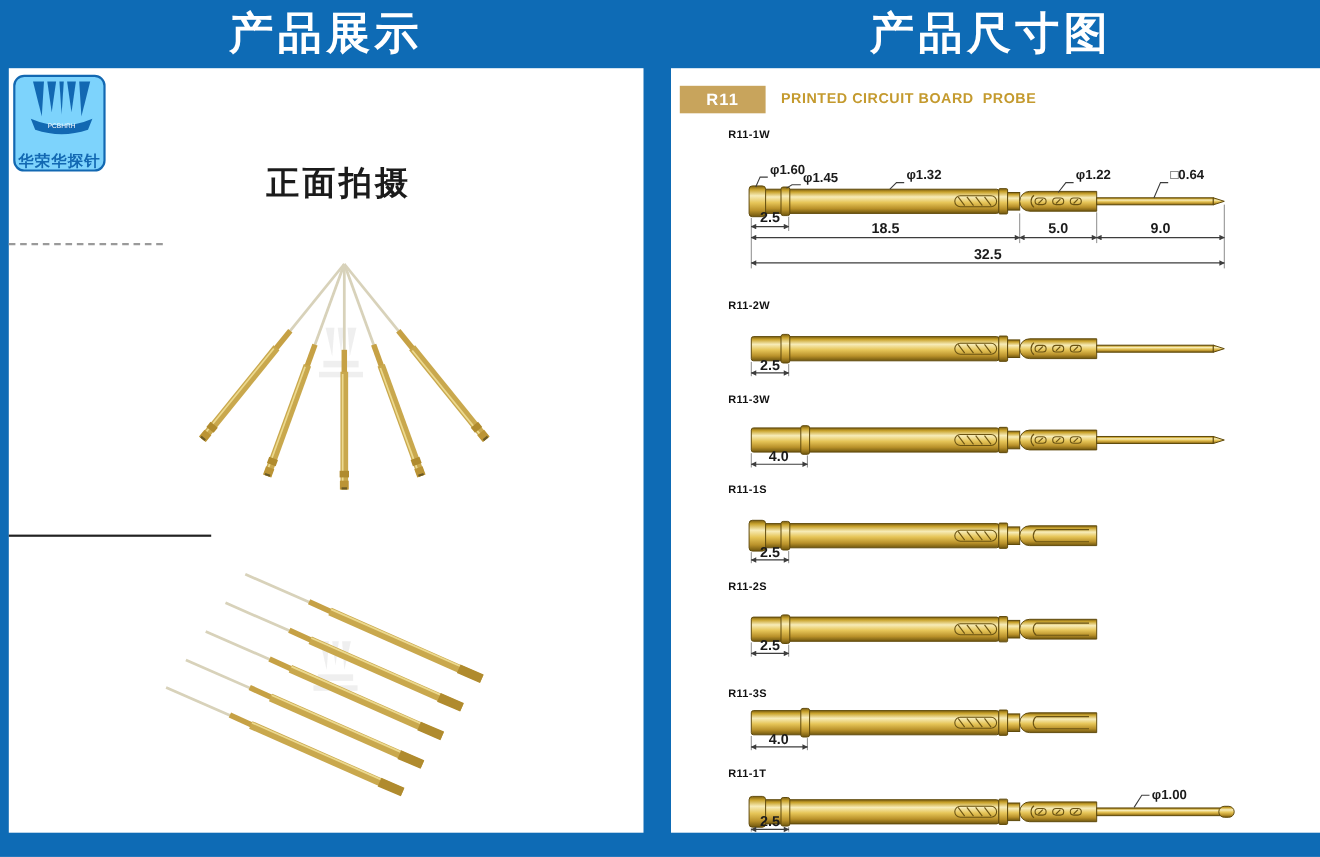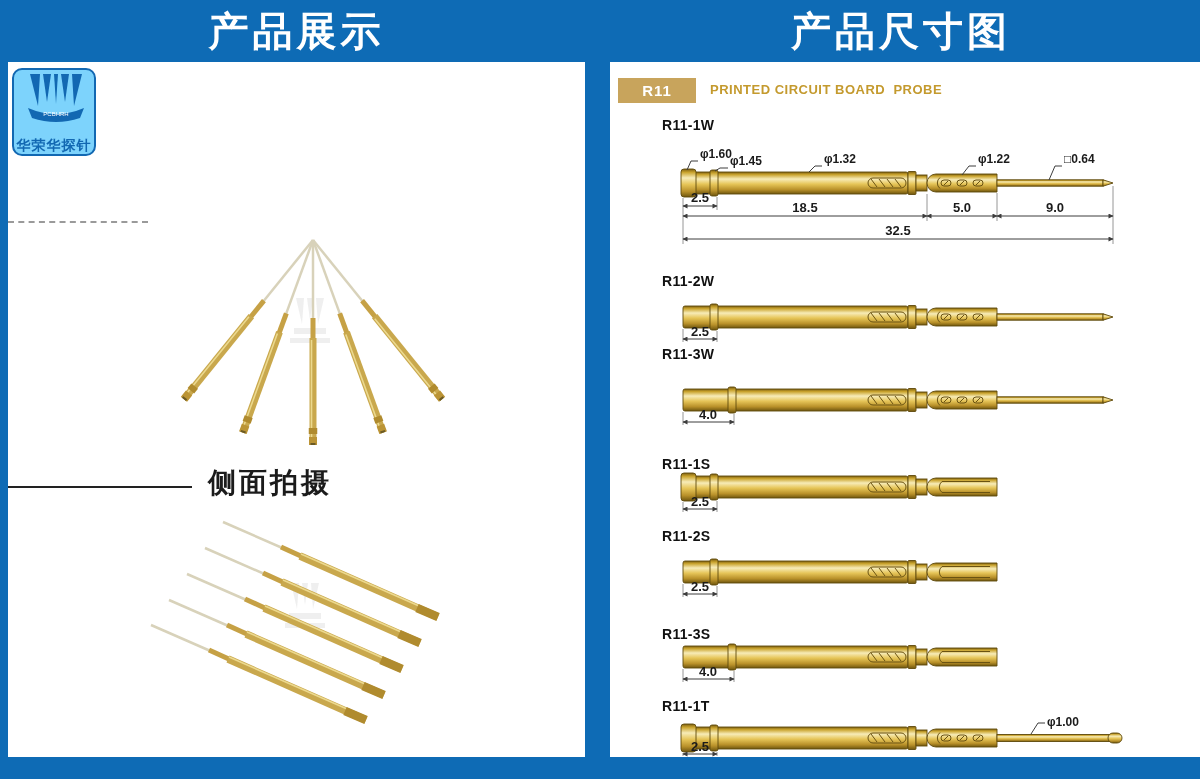--- a/index.html
+++ b/index.html
@@ -20,21 +20,21 @@
   #cap-front{left:150px;top:84px;width:300px;text-align:center;font-size:30px;}
   #cap-side{left:200px;top:402px;font-size:28px;}
   .dashed-rule{position:absolute;left:0;top:159px;width:140px;border-top:2px dashed #9a9a9a;}
   .solid-rule{position:absolute;left:0;top:424px;width:184px;border-top:2px solid #222;}
   .photo{position:absolute;}
   
   .badge{position:absolute;left:8px;top:16px;width:78px;height:25px;line-height:25px;
          background:#c8a45c;color:#ffffff;font-size:15px;font-weight:700;text-align:center;letter-spacing:1px;}
   .subtitle{position:absolute;left:100px;top:20px;color:#c49a2e;font-size:13px;font-weight:700;
             letter-spacing:.5px;white-space:pre;text-align:right;}
-  .model-label{position:absolute;left:52px;color:#111;font-size:14px;font-weight:700;letter-spacing:.3px;}
+  .model-label{position:absolute;left:52px;color:#111;font-size:10px;font-weight:700;letter-spacing:.3px;}
   .draw{position:absolute;left:0;}
   .part{fill:url(#goldG);stroke:#5f4a0c;stroke-width:.9;}
   .pline{fill:none;stroke:#6a5312;stroke-width:1;}
   .ext line{stroke:#8b8b8b;stroke-width:.9;}
   .dim line{stroke:#3d3d3d;stroke-width:1;}
   .ld{fill:none;stroke:#3d3d3d;stroke-width:1;}
   .dtx{font-family:"Liberation Sans",sans-serif;font-size:13px;font-weight:600;fill:#1b1b1b;}
   .ltx{font-family:"Liberation Sans",sans-serif;font-size:12px;font-weight:600;fill:#1b1b1b;}
 </style>
 </head>
@@ -120,20 +120,21 @@
           <polygon points="58,4 68,4 60,36"></polygon>
         </g>
         <path d="M14,38 Q42,50 70,38 L66,48 Q42,56 18,48 Z" fill="#1268b2"></path>
         <text x="42" y="46" text-anchor="middle" font-size="6" fill="#ffffff">PCBHRH</text>
       </svg>
       <div class="logo-name">华荣华探针</div>
     </div>
 
     <div class="dashed-rule"></div>
 
+    <div id="cap-front" class="caption">正面拍摄</div>
 
     <svg class="photo" style="left:92px;top:166px" width="420" height="232" viewBox="0 0 420 232">
       <g opacity="0.09">
         <g fill="#555" transform="translate(196,70)">
           <polygon points="0,0 8,0 6,26"></polygon>
             <polygon points="11,0 17,0 14,22"></polygon>
             <polygon points="20,0 28,0 22,26"></polygon>
           <rect x="-2" y="30" width="32" height="6"></rect>
             <rect x="-6" y="40" width="40" height="5"></rect>
         </g>
@@ -149,21 +150,20 @@
         </g>
       <g transform="translate(213,12) rotate(20)">
           <use href="#fanProbe"></use>
         </g>
       <g transform="translate(213,12) rotate(0)">
           <use href="#fanProbe"></use>
         </g>
     </svg>
 
     <div class="solid-rule"></div>
-    <div id="cap-side" class="caption">侧面拍摄</div>
 
     <svg class="photo" style="left:87px;top:443px" width="420" height="250" viewBox="0 0 420 250">
       <g opacity="0.09">
         <g fill="#555" transform="translate(196,78)">
           <polygon points="0,0 8,0 6,26"></polygon>
             <polygon points="11,0 17,0 14,22"></polygon>
             <polygon points="20,0 28,0 22,26"></polygon>
           <rect x="-2" y="30" width="32" height="6"></rect>
             <rect x="-6" y="40" width="40" height="5"></rect>
         </g>
@@ -257,37 +257,37 @@
       <g class="ext">
           <line x1="73" y1="34" x2="73" y2="47"></line>
           <line x1="107" y1="36" x2="107" y2="47"></line>
         </g>
       <g class="dim">
           <line x1="73" y1="44" x2="107" y2="44" marker-start="url(#arw)" marker-end="url(#arw)"></line>
         </g>
       <text class="dtx" x="90" y="41" text-anchor="middle">2.5</text>
     </svg>
 
-    <div class="model-label" style="top:284px">R11-3W</div>
+    <div class="model-label" style="top:296px">R11-3W</div>
     <svg class="draw" style="top:316px" width="582" height="50" viewBox="0 0 582 50">
       <use href="#g-trunk" y="22"></use>
         <use href="#g-ring" x="18" y="22"></use>
         <use href="#g-sleeveW" y="22"></use>
         <use href="#g-tipP" y="22"></use>
       <g class="ext">
           <line x1="73" y1="34" x2="73" y2="47"></line>
           <line x1="124" y1="36" x2="124" y2="47"></line>
         </g>
       <g class="dim">
           <line x1="73" y1="44" x2="124" y2="44" marker-start="url(#arw)" marker-end="url(#arw)"></line>
         </g>
       <text class="dtx" x="98" y="41" text-anchor="middle">4.0</text>
     </svg>
 
-    <div class="model-label" style="top:394px">R11-1S</div>
+    <div class="model-label" style="top:378px">R11-1S</div>
     <svg class="draw" style="top:403px" width="582" height="50" viewBox="0 0 582 50">
       <use href="#g-trunk" y="22"></use>
         <use href="#g-head" y="22"></use>
         <use href="#g-ring" y="22"></use>
         <use href="#g-sleeveS" y="22"></use>
       <g class="ext">
           <line x1="73" y1="37" x2="73" y2="47"></line>
           <line x1="107" y1="36" x2="107" y2="47"></line>
         </g>
       <g class="dim">

